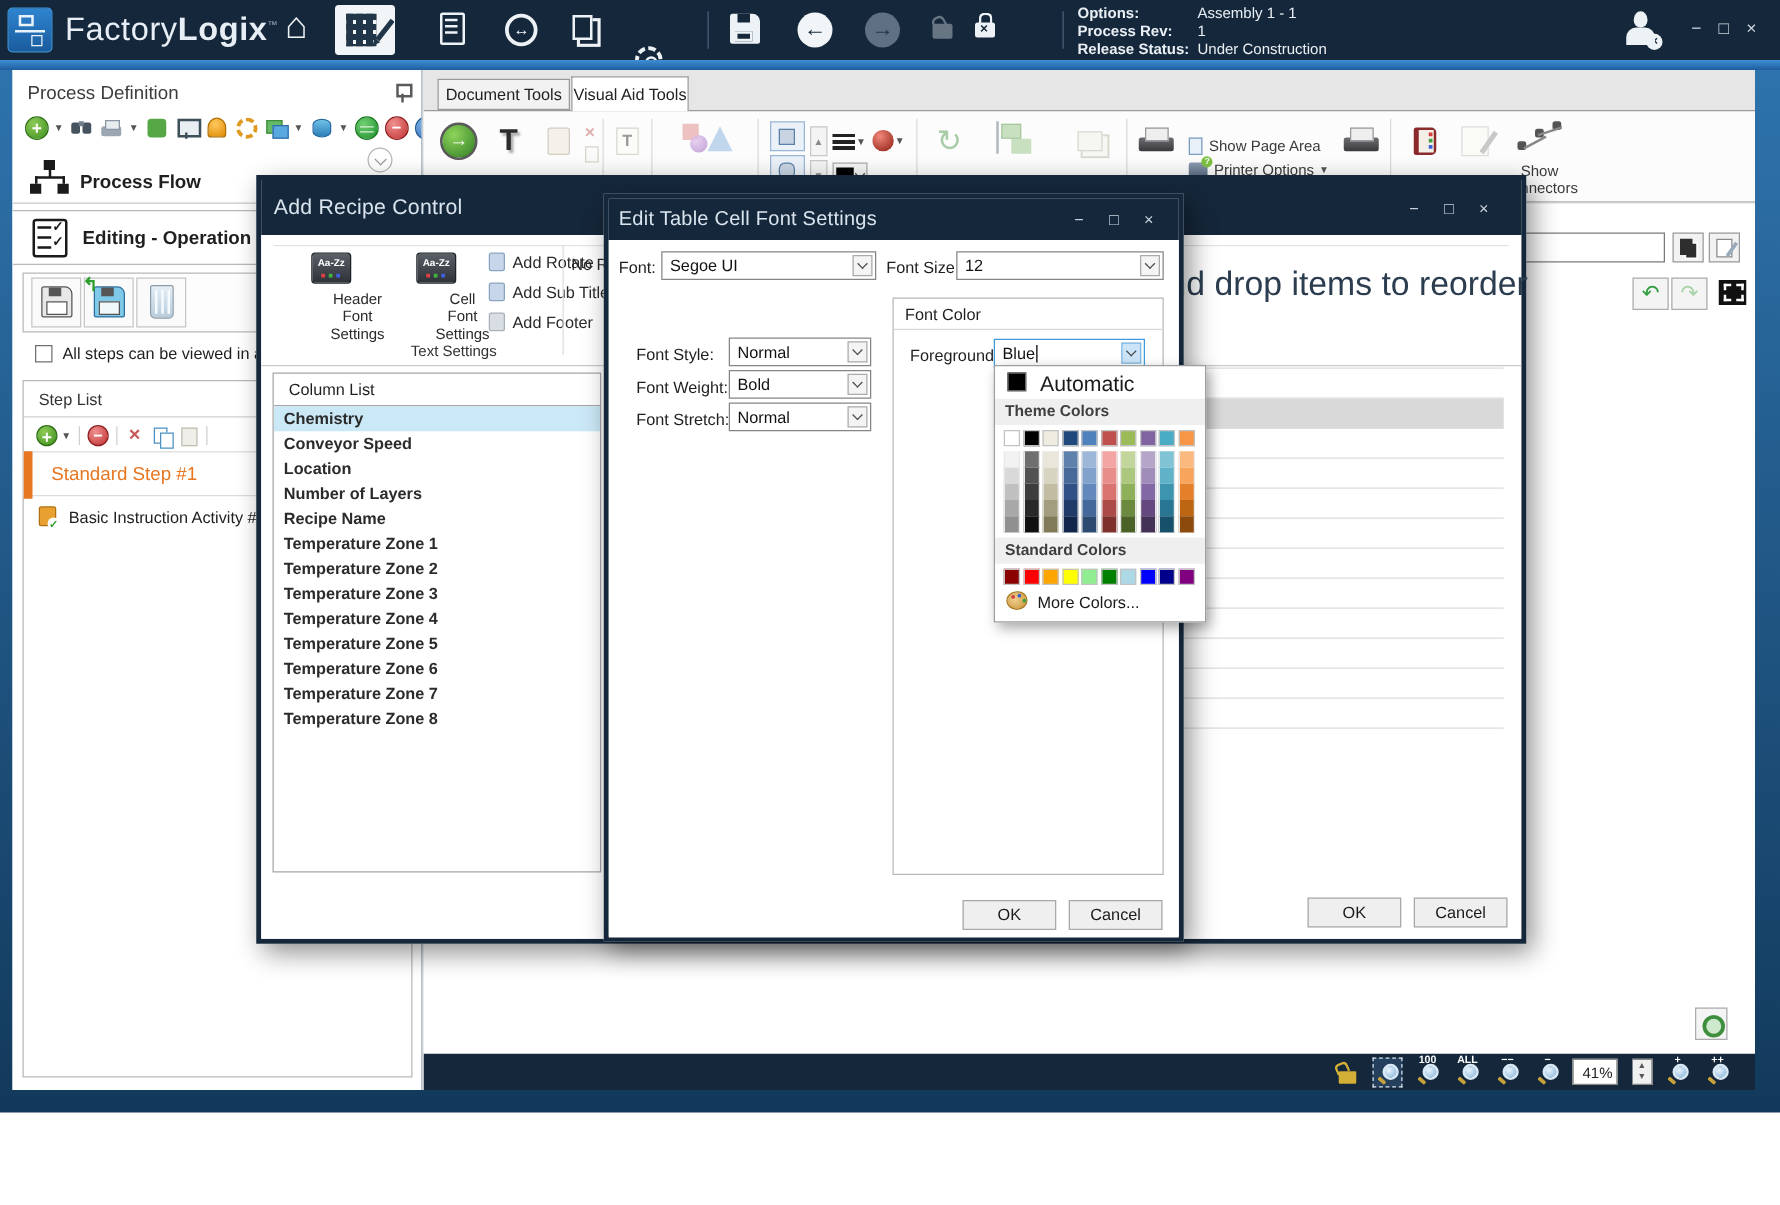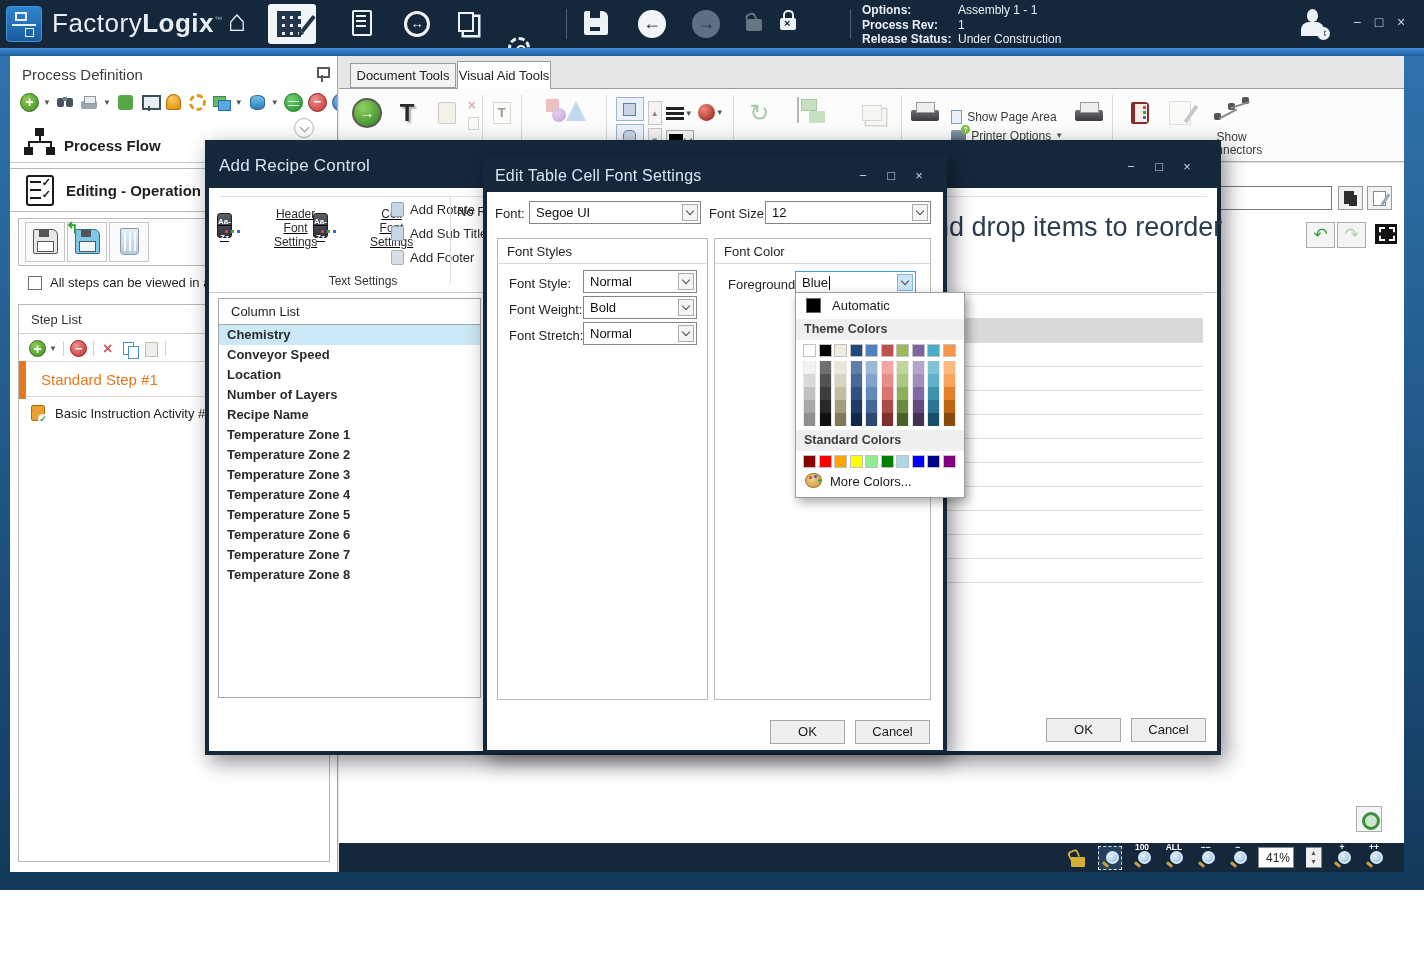--- a/index.html
+++ b/index.html
@@ -295,21 +295,21 @@
   .dlg-title { background:#15273A; color:#D9E4EE; display:flex; align-items:center; padding-left:10px;
       letter-spacing:.2px; position:relative; }
   .dlg-winbtns { position:absolute; top:0; height:100%; display:flex; align-items:center; gap:20px; color:#C9D4DE; }
   .dlg-winbtns span { font-size:13px; line-height:13px; }
   .dlg-recipe { left:205px; top:140px; width:1016px; height:615px; z-index:40; }
   .dlg-recipe .dlg-title { height:44px; font-size:17px; }
   .dlg-recipe .dlg-winbtns { right:26px; }
   .dlg-body { position:relative; background:#fff; }
   .rc-topline { position:absolute; left:10px; top:8px; width:988px; height:1px; background:#E2E2E2; }
   .rc-botline { position:absolute; left:0; top:104px; width:1008px; height:1px; background:#C9C9C9; }
-  .rc-item { position:absolute; display:flex; align-items:center;text-decoration:underline; }
+  .rc-item { position:absolute; display:flex; flex-direction:column; align-items:center; }
   .plaque { width:32px; height:25px; border-radius:3px; background:linear-gradient(180deg,#5A5F68,#2E3238);
       border:1px solid #1E2226; position:relative; color:#fff; font-size:8px; font-weight:bold; text-align:center;
       line-height:16px; }
   .plaque::after { content:""; position:absolute; left:7px; bottom:4px; width:3px; height:3px; background:#E04040;
       box-shadow:6px 0 0 #40B040, 12px 0 0 #4060E0; }
   .rc-lab2 { font-size:12px; color:#2A2A2A; text-align:center; line-height:14px; margin-top:5px;margin-left:42px; }
   .rc-small { position:absolute; display:flex; align-items:center; gap:6px; font-size:13px; color:#2A2A2A; }
   .scrollico { width:13px; height:15px; background:#C7D6E8; border:1px solid #8AA4C0; border-radius:2px; }
   .scrollico.dim { background:#D8DEE4; border-color:#A8B0B8; }
   .rc-group-label { position:absolute; left:8px; top:86px; width:292px; text-align:center; font-size:12px; color:#333; }
@@ -342,21 +342,21 @@
   .tcaret { display:inline-block; width:1px; height:14px; background:#000; margin-left:1px; }
   .gbox { position:absolute; border:1px solid #B8B8B8; background:#fff; }
   .gbox .ghead { height:25px; line-height:25px; padding-left:9px; font-size:13px; color:#1F1F1F;
       border-bottom:1px solid #D8D8D8; }
 
   
   .popup { position:absolute; left:795px; top:292px; width:170px; height:206px; background:#fff;
       border:1px solid #9E9E9E; z-index:70; box-shadow:3px 4px 10px rgba(0,0,0,.35); }
   .pp-auto { position:relative; height:26px; }
   .pp-auto .sw { position:absolute; left:10px; top:5px; width:15px; height:15px; background:#000; border:1px solid #666; }
-  .pp-auto .lab { position:absolute; left:36px; top:5px; font-size:13px; color:#1A1A1A; }
+  .pp-auto .lab { position:absolute; left:36px; top:5px; font-size:17px; color:#1A1A1A; }
   .pp-head { height:21px; line-height:21px; background:#EFEFEF; font-size:12.5px; font-weight:bold; color:#3F3F3F;
       padding-left:8px; }
   .pp-row { position:relative; display:flex; gap:2.5px; padding:4px 0 2px 7px; }
   .psw { width:13px; height:13px; border:1px solid #C2C2C2; }
   .pp-grid { display:flex; gap:2.5px; padding:2px 0 4px 7px; }
   .pp-col { display:flex; flex-direction:column; }
   .pp-col div { width:13px; height:13px; border-left:1px solid #E8E8E8; border-right:1px solid #E8E8E8; }
   .pp-more { position:relative; height:24px; }
   .pp-more .pal { position:absolute; left:9px; top:3px; width:17px; height:15px; border-radius:50% 45% 50% 50%;
       background:radial-gradient(circle at 40% 40%,#F0D090,#C89030); border:1px solid #A87820; }
@@ -799,23 +799,20 @@
           </span>
       </div>
       <div class="flabel" style="left:222px;top:14px;">Font Size:</div>
       <div class="combo" style="left:278px;top:9px;width:166px;">
         <span>12</span>
         <span class="cbx">
             <span class="chev"></span>
           </span>
       </div>
 
-      <div class="gbox" style="left:10px;top:46px;width:211px;height:462px;">
-        <div class="ghead">Font Styles</div>
-      </div>
       <div class="flabel" style="left:22px;top:84px;">Font Style:</div>
       <div class="combo" style="left:96px;top:78px;width:114px;">
         <span>Normal</span>
         <span class="cbx">
             <span class="chev"></span>
           </span>
       </div>
       <div class="flabel" style="left:22px;top:110px;">Font Weight:</div>
       <div class="combo" style="left:96px;top:104px;width:114px;">
         <span>Bold</span>

